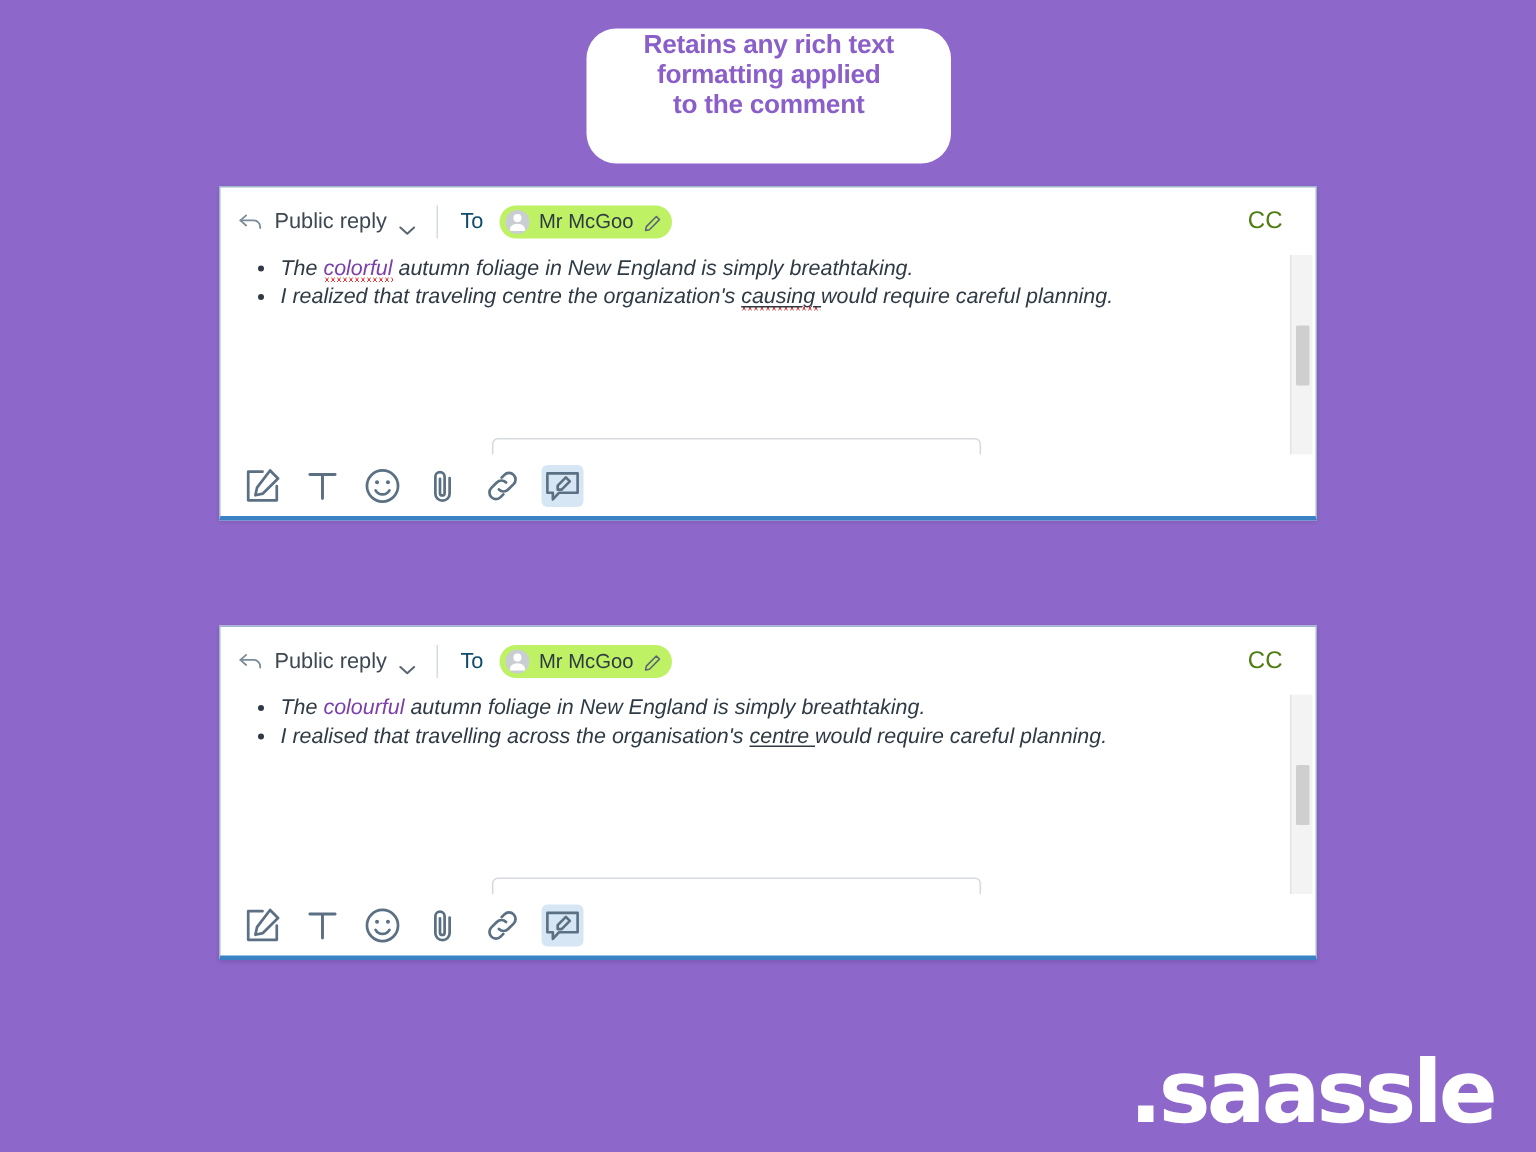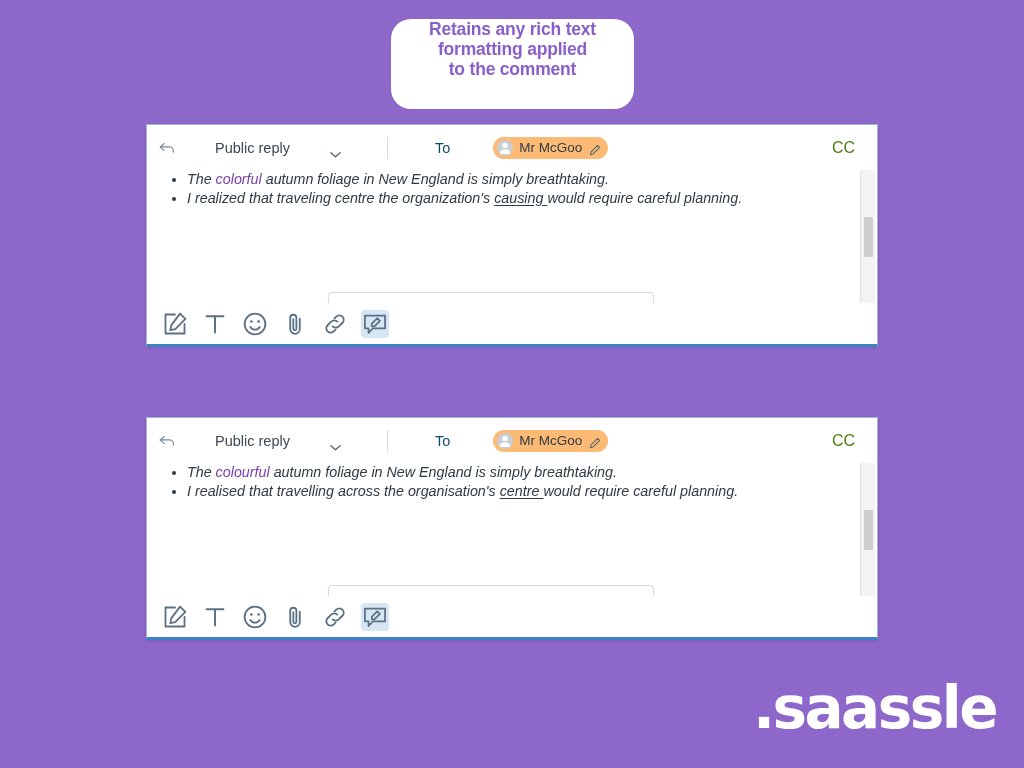--- a/index.html
+++ b/index.html
@@ -42,21 +42,20 @@
   }
   #panel-1 { left: 146px; top: 124px; width: 732px; height: 223px; }
   #panel-2 { left: 146px; top: 417px; width: 732px; height: 223px; }
 
   
   .panel-header {
     height: 45px;
     display: flex; align-items: center;
     padding: 0 14px 0 12px;
     position: relative;
-    gap: 32px;
   }
   .reply-arrow {
     width: 17px; height: 14px;
     margin-right: 7px;
     flex: none;
     color: #7a8b99;
   }
   .reply-label {
     font-size: 14.5px;
     color: #3d4852;
@@ -74,21 +73,21 @@
     margin: 0 15px 0 14px;
     flex: none;
   }
   .to-label {
     font-size: 14.5px;
     color: #0c4a6e;
     margin-right: 11px;
   }
   .recipient-pill {
     display: flex; align-items: center;
-    background: #fdba74;
+    background: #bef264;
     border-radius: 12px;
     height: 22px;
     padding: 0 7px 0 4px;
   }
   .avatar {
     width: 16px; height: 16px;
     border-radius: 50%;
     background: #c9ced3;
     margin-right: 6px;
     flex: none;
@@ -209,21 +208,21 @@
     border-radius: 4px;
     color: #5b7083;
     cursor: pointer;
   }
   .tool.active { background: #d6e6f5; }
   .tool + .tool { margin-left: 8px; }
 
   
   .logo {
     position: absolute;
-    right: 28px; bottom: 26px;
+    right: 28px; bottom: 6px;
     color: #ffffff;
     font-size: 58px;
     font-weight: bold;
     letter-spacing: -2.5px;
     font-family: "DejaVu Sans", sans-serif;
   }
 </style>
 </head>
 <body>
 

